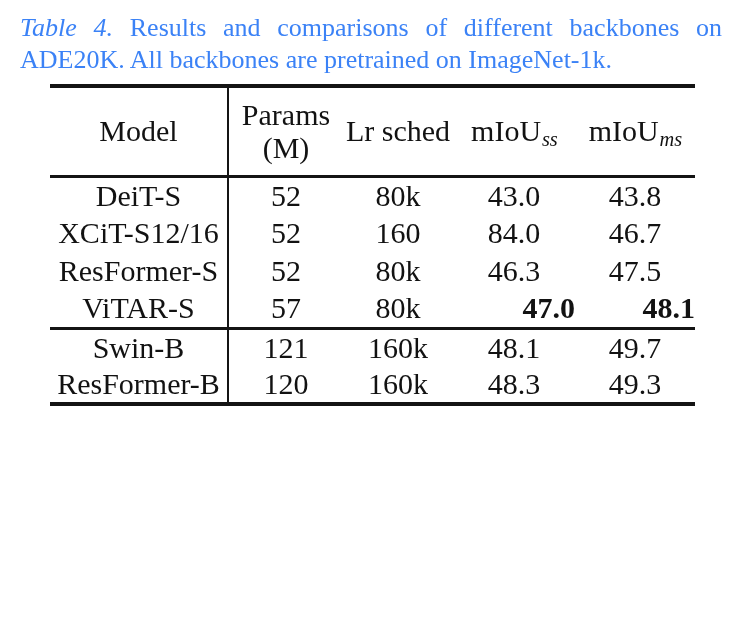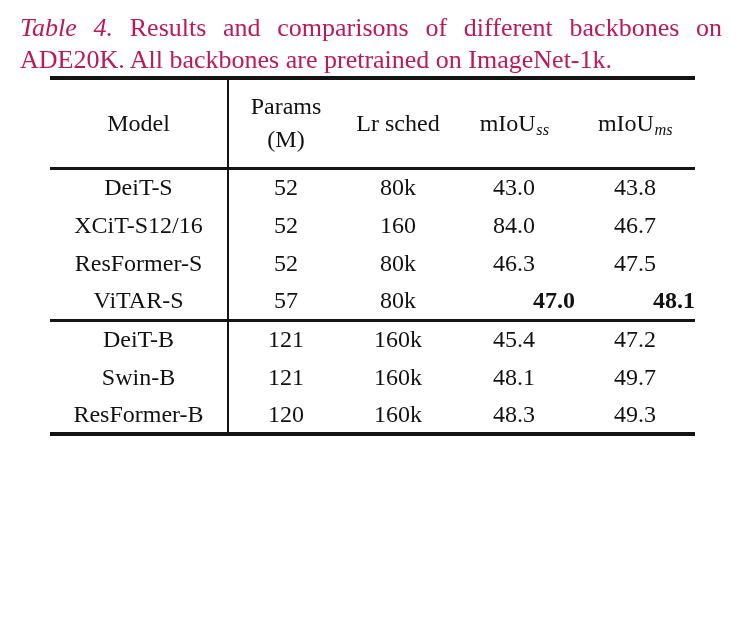--- a/index.html
+++ b/index.html
@@ -17,41 +17,41 @@
   .page {
     width: 742px;
     height: 626px;
     position: relative;
   }
   
   .caption {
     margin: 12px 20px 0 20px;
     font-size: 26px;
     line-height: 32px;
-    color: #be185d;
+    color: #3b82f6;
   }
   .cap-line1 {
     display: block;
     text-align: justify;
     text-align-last: justify;
   }
   .cap-line2 {
     display: block;
     text-align: left;
   }
   .cap-label {
     font-style: italic;
   }
   
   table.results {
-    margin: 0 0 0 50px;
+    margin: 8px 0 0 50px;
     width: 645px;
     border-collapse: collapse;
     table-layout: fixed;
-    font-size: 24px;
+    font-size: 30px;
     color: #121212;
   }
   col.c-model { width: 178px; }
   col.c-params { width: 115px; }
   col.c-lr { width: 110px; }
   col.c-ss { width: 122px; }
   col.c-ms { width: 120px; }
 
   thead tr {
     height: 90px;
@@ -142,27 +142,20 @@
         <tr>
           <td>ViTAR-S</td>
           <td>57</td>
           <td>80k</td>
           <td class="bold">47.0</td>
           <td class="bold">48.1</td>
         </tr>
       </tbody>
     <tbody class="sec-1" id="section-1">
         <tr>
-          <td>DeiT-B</td>
-          <td>121</td>
-          <td>160k</td>
-          <td>45.4</td>
-          <td>47.2</td>
-        </tr>
-        <tr>
           <td>Swin-B</td>
           <td>121</td>
           <td>160k</td>
           <td>48.1</td>
           <td>49.7</td>
         </tr>
         <tr>
           <td>ResFormer-B</td>
           <td>120</td>
           <td>160k</td>

